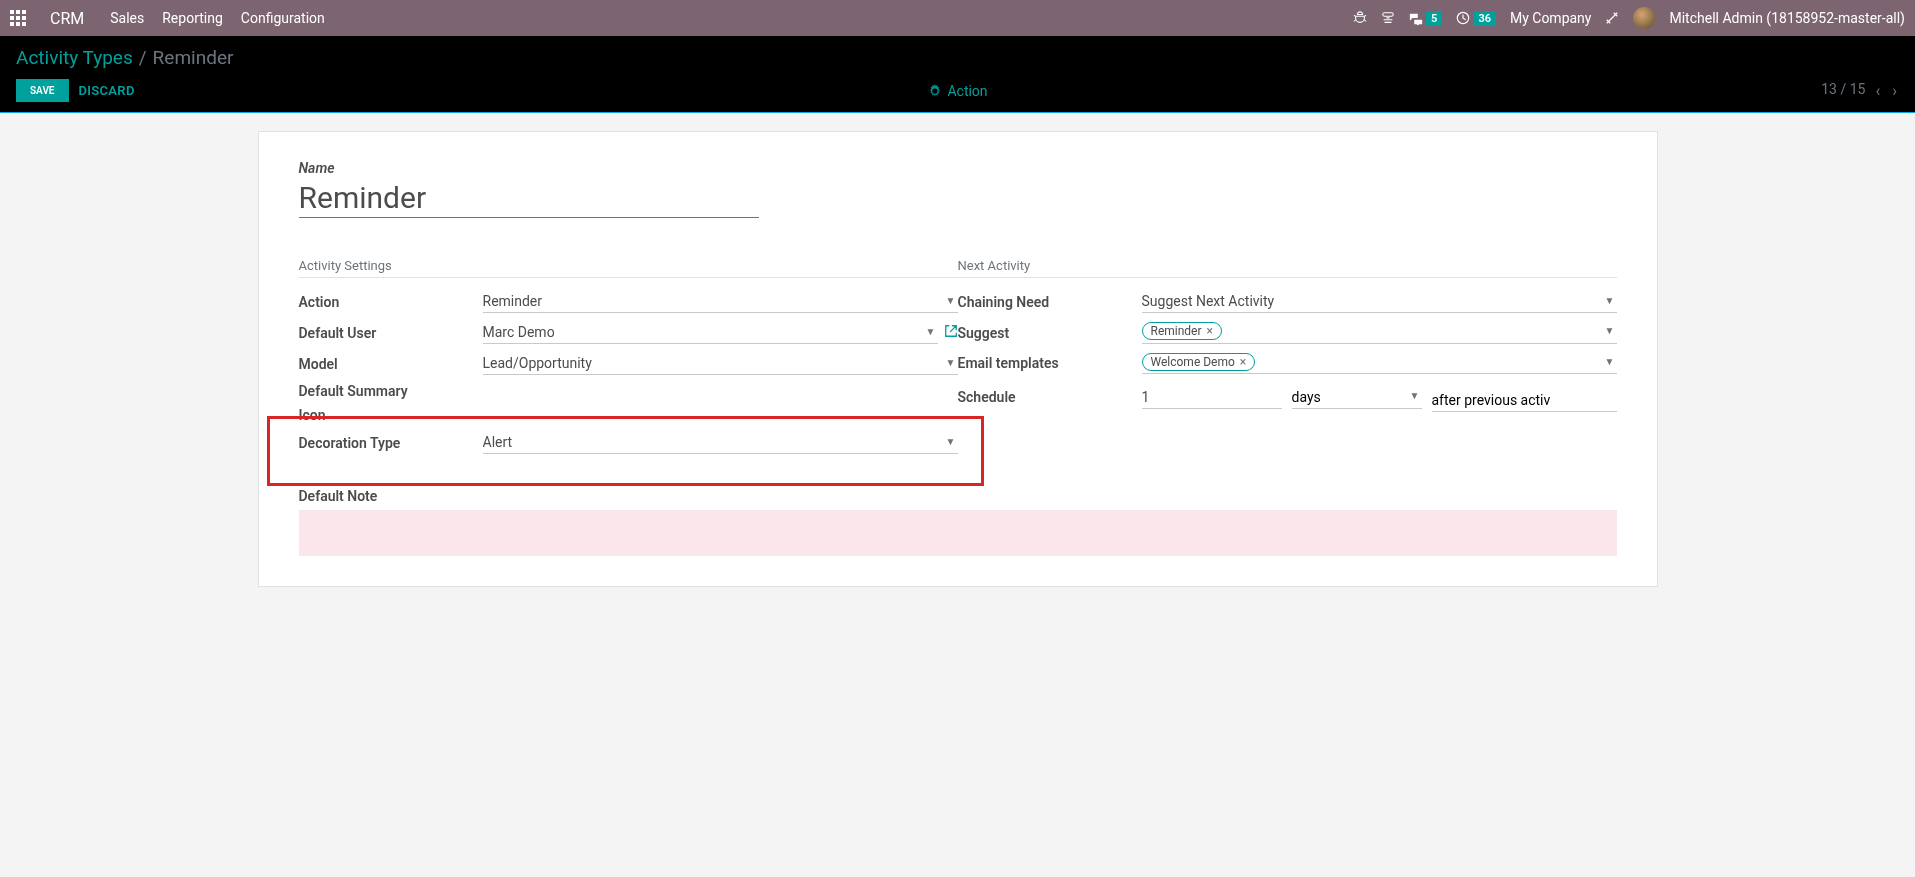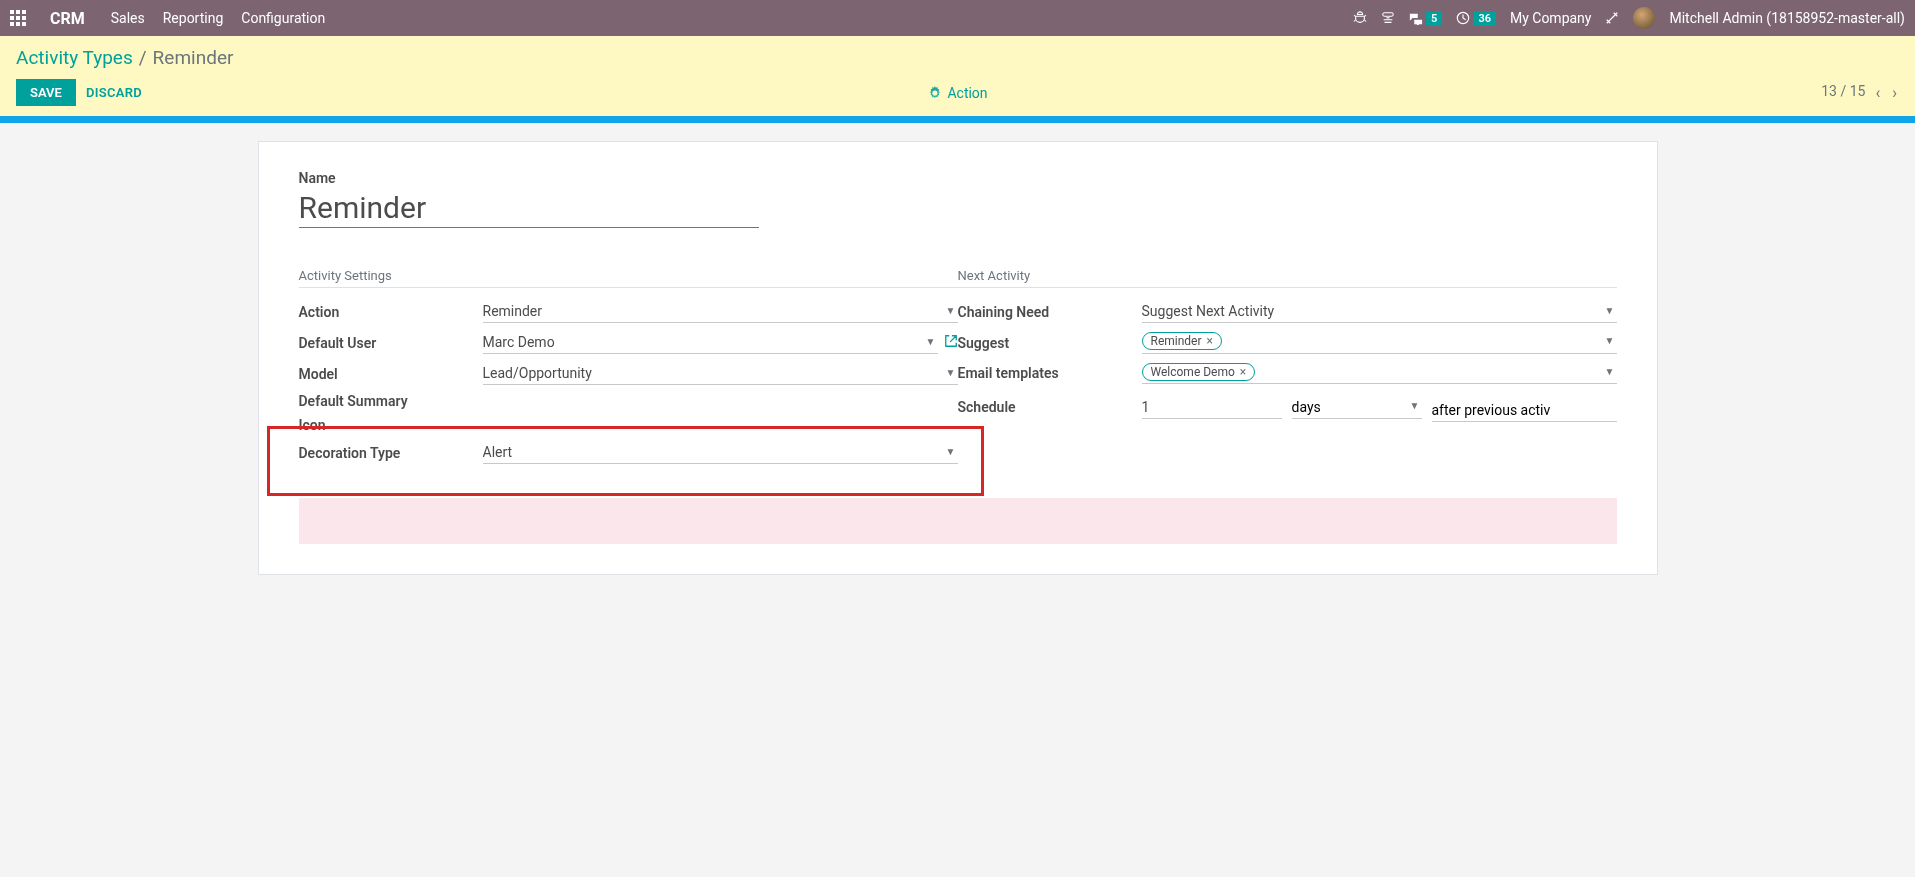--- a/index.html
+++ b/index.html
@@ -3,43 +3,43 @@
 <meta charset="utf-8">
 <style>
 * { box-sizing: border-box; margin: 0; padding: 0; font-family: -apple-system, BlinkMacSystemFont, "Segoe UI", Roboto, "Helvetica Neue", Arial, sans-serif; }
 body { background: #f4f4f4; }
 
 
 .navbar { background: #7c6470; height: 36px; display: flex; align-items: center; padding: 0 10px; color: #fff; font-size: 14px; }
 .navbar-left { display: flex; align-items: center; gap: 18px; }
 .app-icon { display: grid; grid-template-columns: repeat(3,4px); grid-template-rows: repeat(3,4px); gap: 2px; cursor: pointer; margin-right: 6px; }
 .app-icon span { background: #fff; width: 4px; height: 4px; }
-.brand { font-weight: 700; font-size: 16px; margin-right: 8px; }
+.brand { font-weight: 400; font-size: 16px; margin-right: 8px; }
 .nav-link { color: #fff; cursor: pointer; font-size: 14px; }
 .navbar-right { margin-left: auto; display: flex; align-items: center; gap: 14px; }
 .nav-icon { color: #fff; cursor: pointer; display: flex; align-items: center; gap: 3px; font-size: 13px; }
 .badge { background: #00a09d; color: #fff; padding: 1px 5px; border-radius: 2px; font-size: 11px; font-weight: 600; }
 .avatar { width: 22px; height: 22px; border-radius: 50%; background: radial-gradient(circle at 40% 35%, #d4a574 0%, #8b6f47 60%, #5a4a3a 100%); display: inline-block; }
 
 
-.control-bar { background: #fef9c3; padding: 10px 16px 0 16px; border-bottom: 7px solid #0ea5e9; }
+.control-bar { background: #000000; padding: 10px 16px 0 16px; border-bottom: 1px solid #0ea5e9; }
 .breadcrumb { display: flex; align-items: center; gap: 6px; font-size: 19px; margin-bottom: 10px; }
 .crumb-link { color: #00a09d; cursor: pointer; }
 .crumb-sep { color: #6c757d; }
 .crumb-current { color: #6c757d; }
 .actionbar { display: flex; align-items: center; padding-bottom: 10px; }
-.btn-save { background: #00a09d; color: #fff; border: none; padding: 6px 14px; font-size: 13px; font-weight: 600; cursor: pointer; margin-right: 10px; }
+.btn-save { background: #00a09d; color: #fff; border: none; padding: 6px 14px; font-size: 10px; font-weight: 600; cursor: pointer; margin-right: 10px; }
 .btn-discard { background: none; border: none; color: #00a09d; font-size: 13px; font-weight: 600; cursor: pointer; letter-spacing: 0.3px; }
 .action-center { position: absolute; left: 50%; transform: translateX(-50%); display: flex; align-items: center; gap: 6px; color: #00a09d; cursor: pointer; font-size: 14px; }
 .pager { margin-left: auto; display: flex; align-items: flex-start; gap: 8px; color: #6c757d; font-size: 14px; }
 .pager-arrow { color: #6c757d; cursor: pointer; font-size: 16px; padding: 0 2px; }
 
 
 .form-sheet { max-width: 1400px; margin: 18px auto; background: #fff; border: 1px solid #dee2e6; padding: 28px 40px 30px 40px; }
-.name-label { font-weight: 600; font-size: 14px; color: #4c4c4c; margin-bottom: 2px; }
+.name-label { font-weight: 600; font-size: 14px; color: #4c4c4c; margin-bottom: 2px; font-style: italic; }
 .name-input { border: none; border-bottom: 1px solid #6c757d; font-size: 30px; color: #4c4c4c; width: 460px; padding: 2px 0; outline: none; }
 
 .columns { display: flex; margin-top: 40px; }
 .col { flex: 1; }
 .section-title { font-size: 13px; color: #6c757d; border-bottom: 1px solid #dee2e6; padding-bottom: 4px; margin-bottom: 8px; }
 
 .field-row { display: flex; align-items: center; padding: 4px 0; }
 .field-label { width: 184px; font-size: 14px; font-weight: 600; color: #4c4c4c; }
 .field-widget { flex: 1; display: flex; align-items: center; gap: 6px; position: relative; }
 .inp { border: none; border-bottom: 1px solid #c9c9c9; padding: 3px 18px 3px 0; width: 100%; font-size: 14px; color: #4c4c4c; outline: none; background: transparent; }
@@ -235,15 +235,16 @@
         <div class="field-widget" style="gap:10px;">
           <input class="inp-num" value="1" style="">
           <div style="position:relative; width:130px;"><input class="inp-unit" style="width: 100%;" value="days"><span class="caret">▼</span></div>
           <input class="inp-after" value="after previous activ" style="">
         </div>
       </div>
     </div>
   </div>
 
   <div class="note-section">
+    <div class="note-label">Default Note</div>
     <div class="note-body"></div>
   </div>
 </div>
 
 </body></html>

